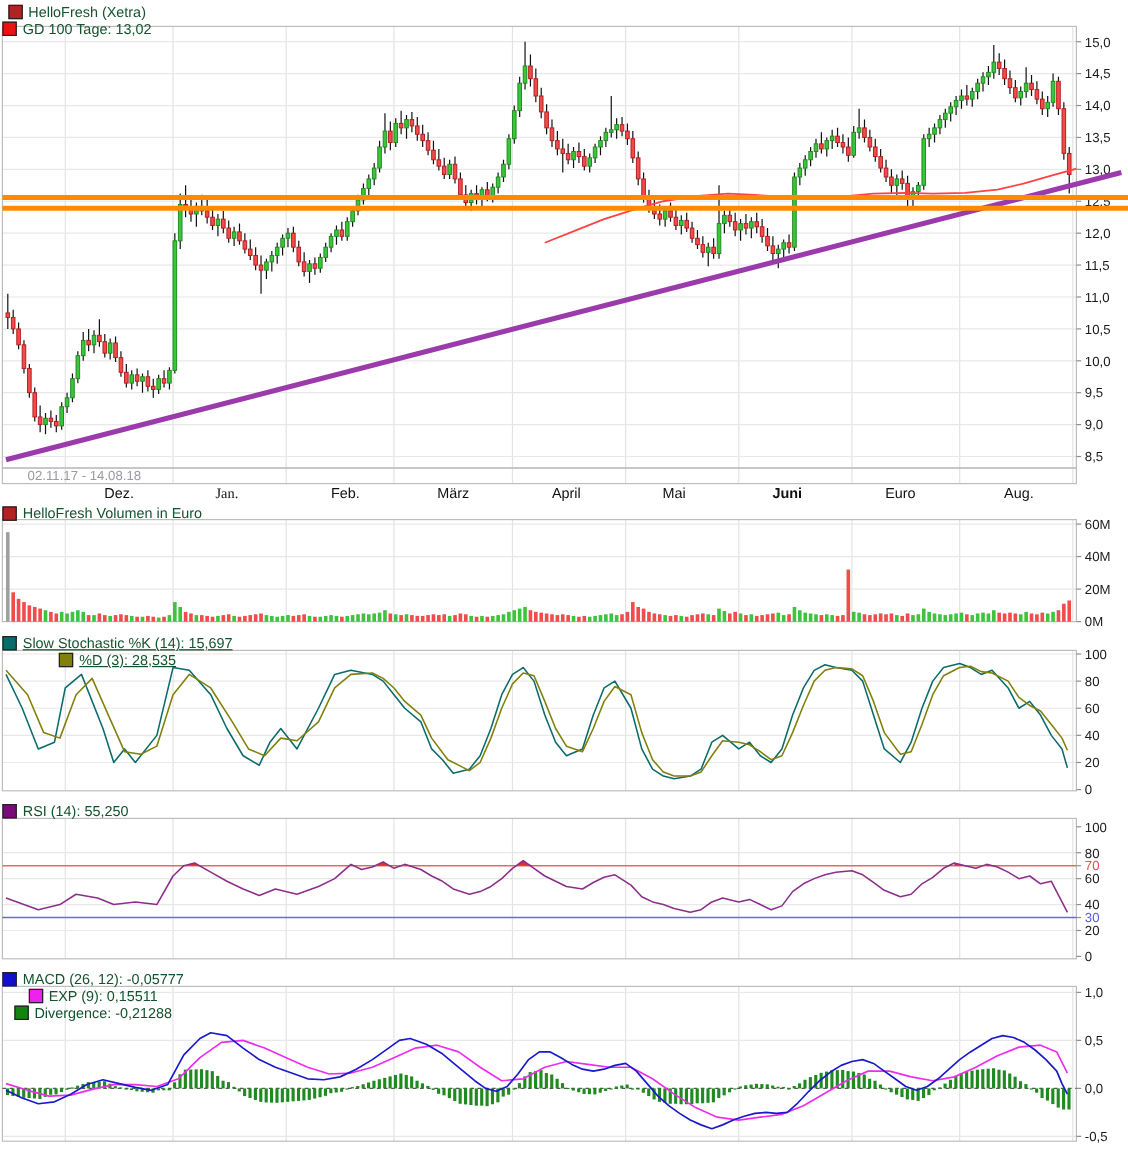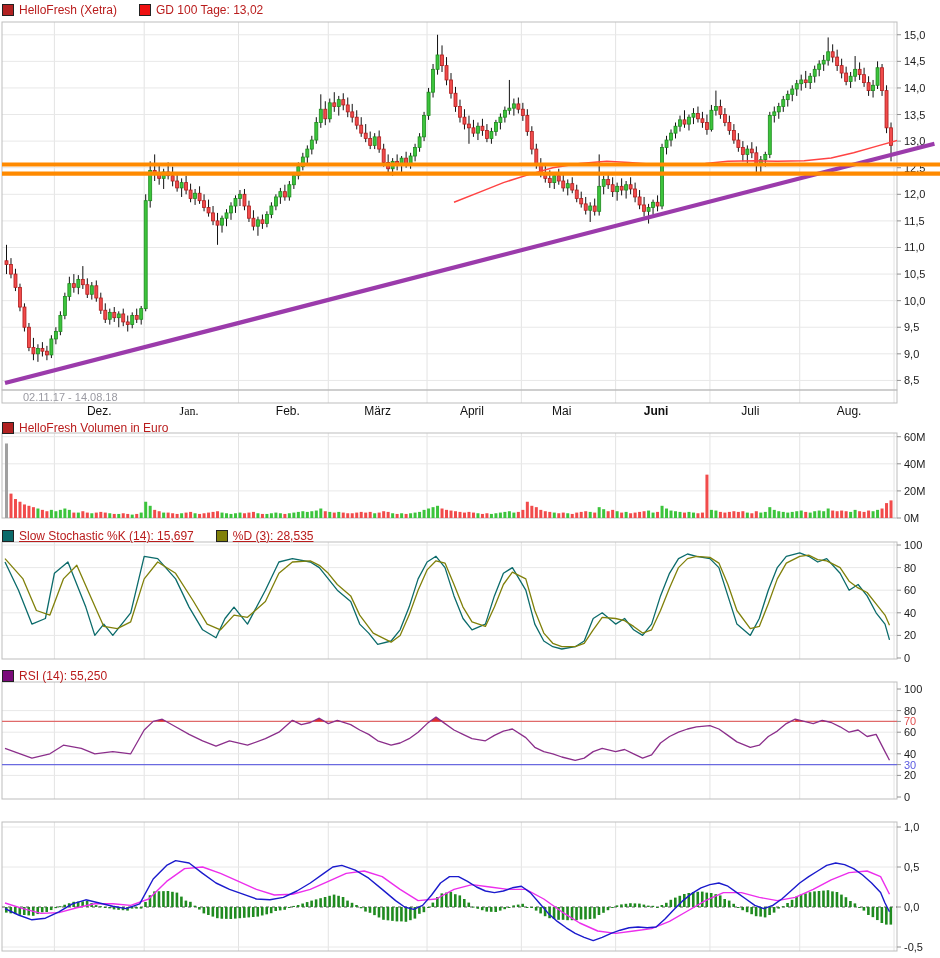--- a/index.html
+++ b/index.html
@@ -1,19 +1,19 @@
 <!DOCTYPE html>
 <html><head>
 <meta charset="utf-8">
 <style>
   html,body{margin:0;padding:0;background:#fff;}
   #root{position:relative;width:940px;height:958px;background:#fff;overflow:hidden;
         font-family:"Liberation Sans", sans-serif;}
-  .legend{position:absolute;left:2px;display:flex;align-items:flex-end;height:14px;
-          font-size:12px;color:#b91c1c;white-space:nowrap;}
+  .legend{position:absolute;left:2px;display:flex;align-items:center;height:14px;
+          font-size:12px;color:#14532d;white-space:nowrap;flex-direction:column;}
   .legend .item{display:flex;align-items:center;margin-right:22px;}
   .legend .sw{width:10px;height:10px;border:1px solid #222;margin-right:5px;flex:0 0 auto;}
   #date-range{position:absolute;left:8px;top:391px;font-size:11px;color:#9a9aa2;padding-left:15px;}
   .month-label{position:absolute;top:404px;transform:translateX(-50%);font-size:12px;color:#111;}
   svg{position:absolute;left:0;top:0;}
 </style>
 </head>
 <body>
 
 <div id="root">
@@ -1028,26 +1028,40 @@
         <span class="sw" style="background: rgb(128, 128, 10);"></span>
         <span>%D (3): 28,535</span>
       </span>
     </div>
   <div class="legend" style="top:669px;">
       <span class="item">
         <span class="sw" style="background: rgb(122, 11, 122);"></span>
         <span>RSI (14): 55,250</span>
       </span>
     </div>
+  <div class="legend" style="top:809px;">
+      <span class="item">
+        <span class="sw" style="background: rgb(17, 17, 204);"></span>
+        <span>MACD (26, 12): -0,05777</span>
+      </span>
+      <span class="item">
+        <span class="sw" style="background: rgb(238, 34, 238);"></span>
+        <span>EXP (9): 0,15511</span>
+      </span>
+      <span class="item">
+        <span class="sw" style="background: rgb(18, 132, 16);"></span>
+        <span>Divergence: -0,21288</span>
+      </span>
+    </div>
 
   <div id="date-range">02.11.17 - 14.08.18</div>
   <div id="month-labels">
       <span class="month-label" style="left: 99.29px;">Dez.</span>
       <span class="month-label" style="left: 189.09px; font-family: Liberation Serif, serif;">Jan.</span>
       <span class="month-label" style="left: 287.87px;">Feb.</span>
       <span class="month-label" style="left: 377.67px;">März</span>
       <span class="month-label" style="left: 471.96px;">April</span>
       <span class="month-label" style="left: 561.76px; text-align: center;">Mai</span>
       <span class="month-label" style="left: 656.05px; font-weight: bold;">Juni</span>
-      <span class="month-label" style="left: 750.34px;">Juli</span>
+      <span class="month-label" style="left: 750.34px;">Euro</span>
       <span class="month-label" style="left: 849.12px;">Aug.</span>
     </div>
 </div>
 
 </body></html>

